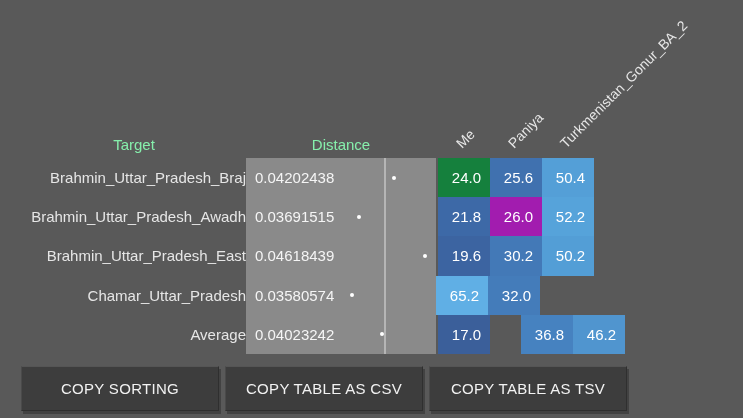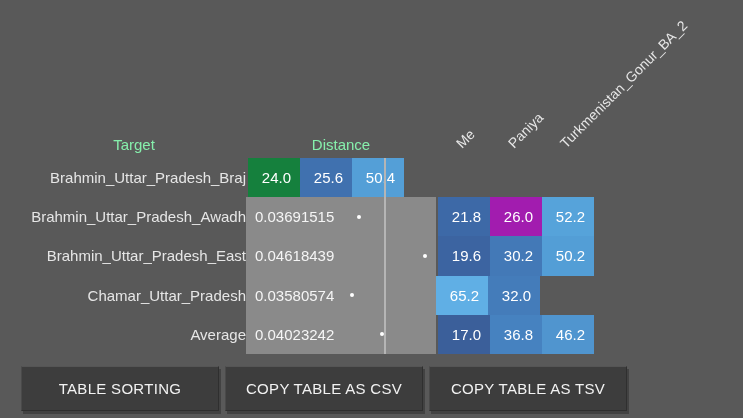--- a/index.html
+++ b/index.html
@@ -100,20 +100,24 @@
   <div class="pop-header" style="left:542px">
     <span class="rot">Turkmenistan_Gonur_BA_2</span>
   </div>
 
   <div class="gridline"></div>
 
   <div class="tbody">
 
     <div class="row">
       <div class="cell target-cell">Brahmin_Uttar_Pradesh_Braj</div>
+      <div class="cell distance-cell">
+        <span>0.04202438</span>
+        <span class="dot" style="left: 76.8%;"></span>
+      </div>
       <div class="cell val-cell first" style="background-color: #15803d; padding-left: 36px;">24.0</div>
       <div class="cell val-cell" style="background-color: rgb(64, 113, 175);">25.6</div>
       <div class="cell val-cell" style="background-color: rgb(84, 159, 215);">50.4</div>
     </div>
 
     <div class="row">
       <div class="cell target-cell">Brahmin_Uttar_Pradesh_Awadh</div>
       <div class="cell distance-cell">
         <span>0.03691515</span>
         <span class="dot" style="left: 58.4%;"></span>
@@ -144,25 +148,25 @@
       <div class="cell val-cell" style="background-color: rgb(68, 124, 186);">32.0</div>
     </div>
 
     <div class="row">
       <div class="cell target-cell">Average</div>
       <div class="cell distance-cell">
         <span>0.04023242</span>
         <span class="dot" style="left: 70.5%;"></span>
       </div>
       <div class="cell val-cell first" style="background-color: rgb(59, 95, 154);">17.0</div>
-      <div class="cell val-cell" style="background-color: rgb(70, 130, 192);">36.8</div>
+      <div class="cell val-cell" style="background-color: rgb(70, 130, 192); margin-left: 31px;">36.8</div>
       <div class="cell val-cell" style="background-color: rgb(80, 149, 207);">46.2</div>
     </div>
 
   </div>
 
   <div class="actions">
-    <button class="action-button">TABLE SORTING</button>
+    <button class="action-button">COPY SORTING</button>
     <button class="action-button">COPY TABLE AS CSV</button>
     <button class="action-button">COPY TABLE AS TSV</button>
   </div>
 
 </div>
 
 </body></html>

